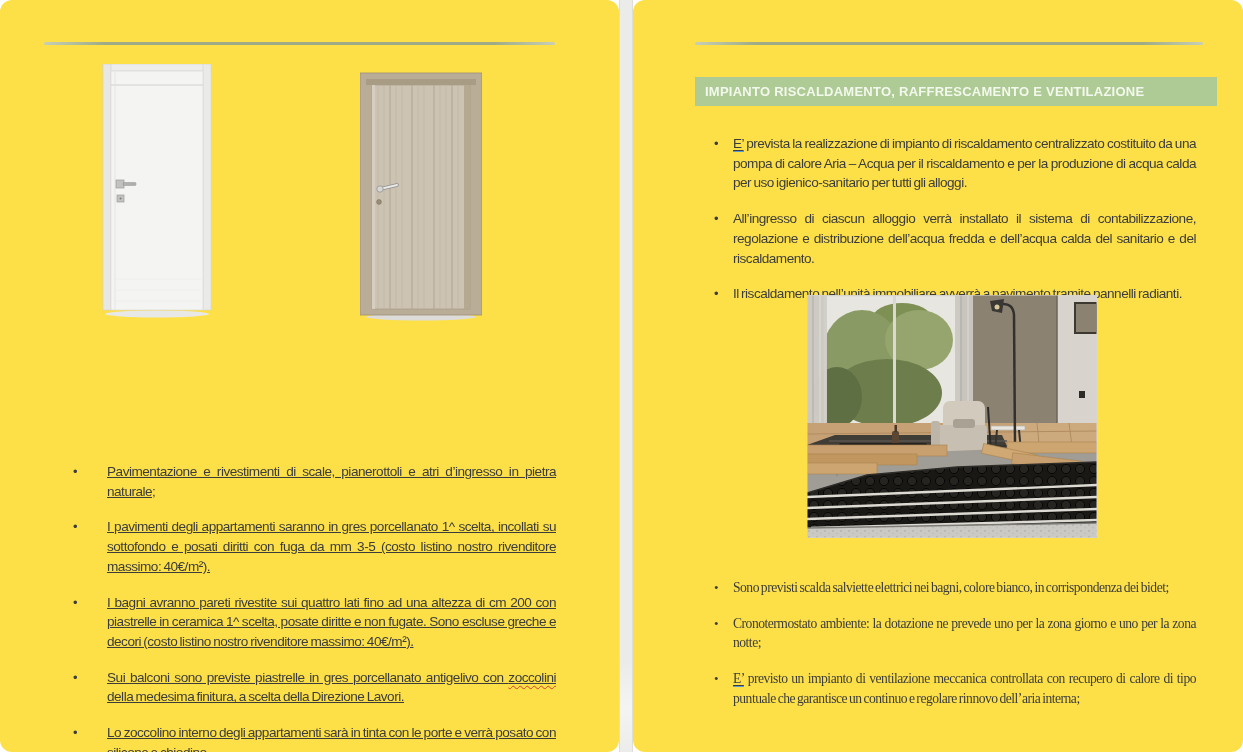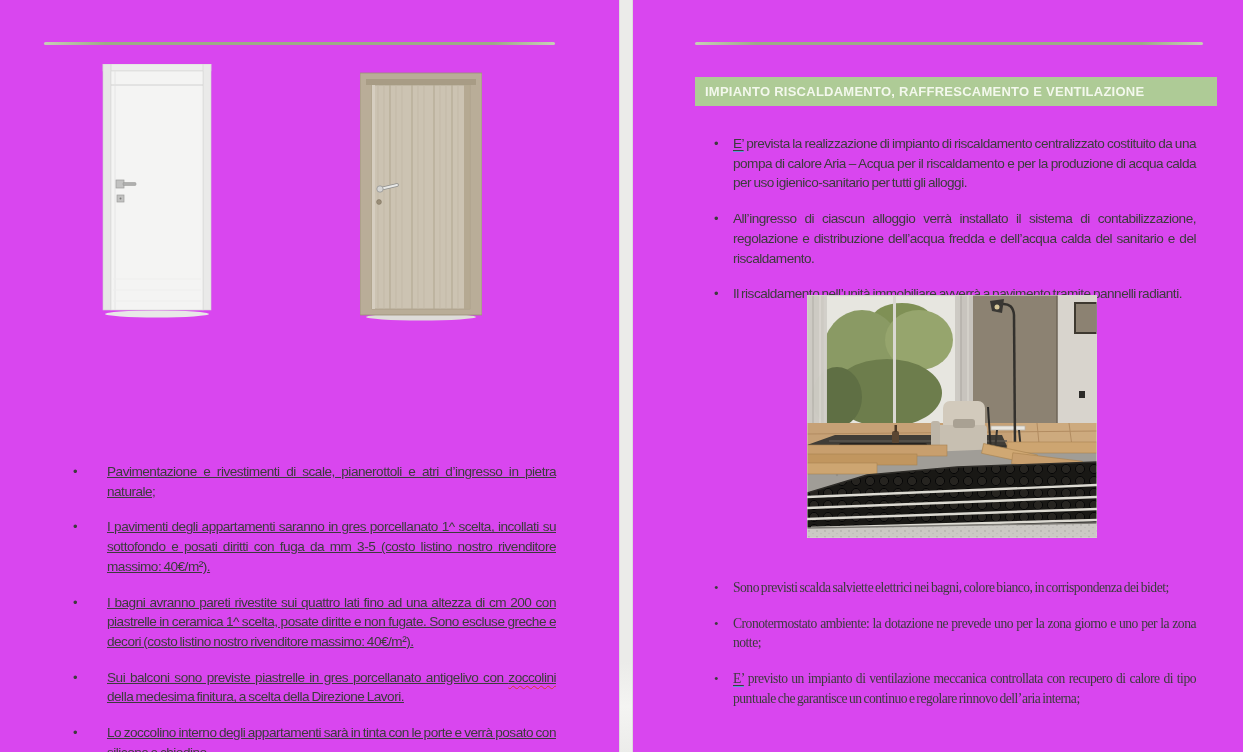--- a/index.html
+++ b/index.html
@@ -1,20 +1,20 @@
 <!DOCTYPE html>
 <html><head>
 <meta charset="utf-8">
 <style>
   html,body{margin:0;padding:0;background:#ffffff;}
   .stage{
     position:relative;width:1243px;height:752px;overflow:hidden;
     background:#ffffff;font-family:"Liberation Sans",sans-serif;
   }
-  .page{position:absolute;top:0;height:752px;background:#d946ef;}
+  .page{position:absolute;top:0;height:752px;background:#fde047;border-radius:12px;}
   .page-left{left:0;width:619px;}
   .page-right{left:633px;width:610px;}
   .page-gap{
     position:absolute;left:619px;top:0;width:14px;height:752px;
     background:linear-gradient(#ebebe9 0%,#ebebe9 88%,#f4f4f2 94%,#ececea 100%);
     border-left:1px solid #dddddb;border-right:1px solid #dddddb;box-sizing:border-box;
   }
   .rule{
     position:absolute;height:3px;border-radius:2px;
     background:linear-gradient(to right,#c7ceb6,#9dab86 12%,#9dab86 88%,#c7ceb6);

